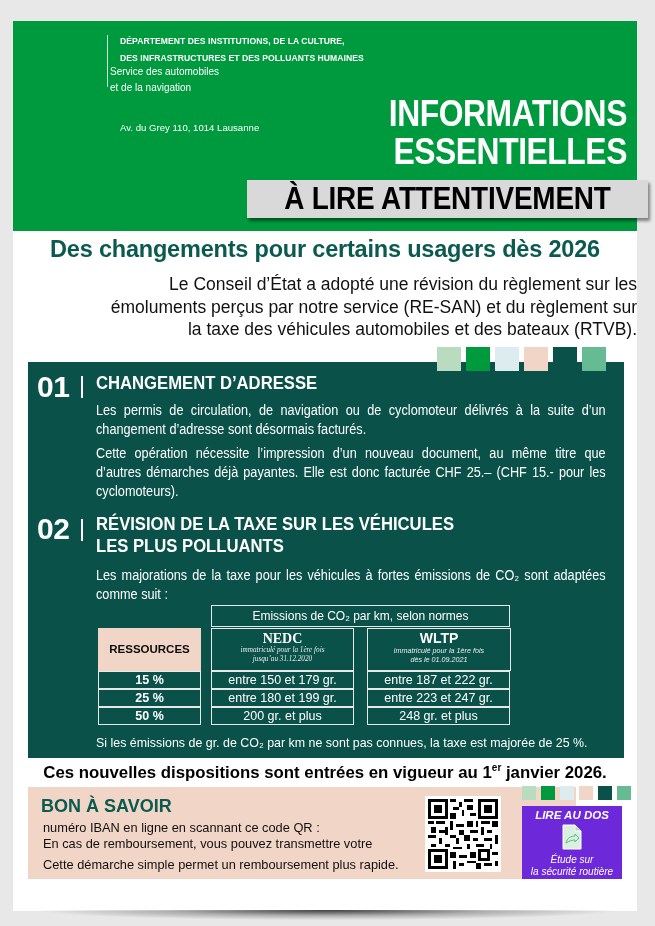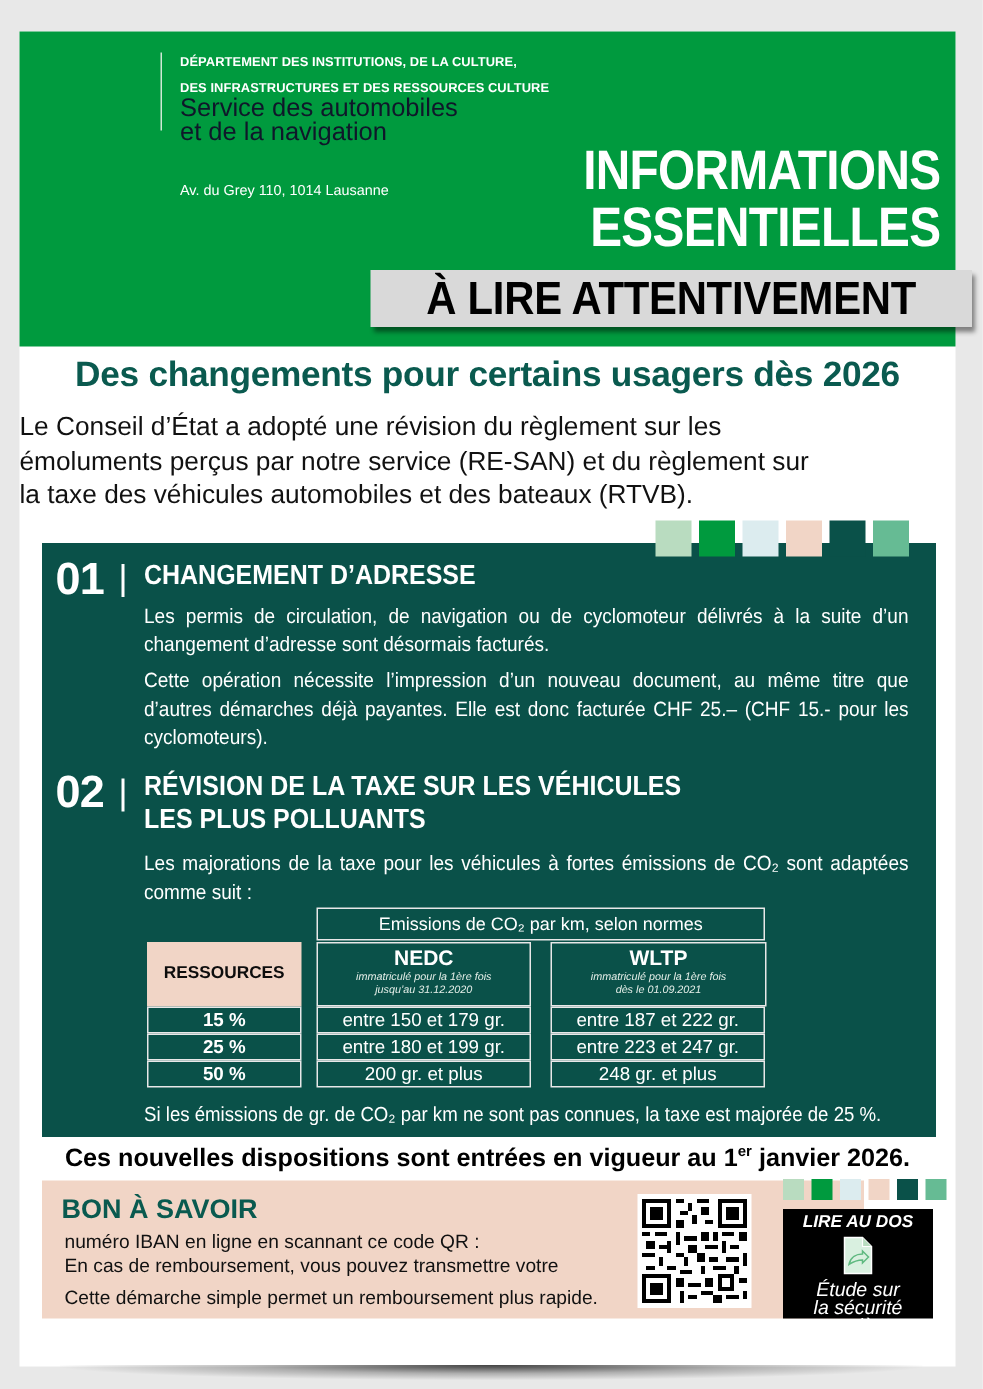--- a/index.html
+++ b/index.html
@@ -7,32 +7,32 @@
   body { font-family: "Liberation Sans", sans-serif; position: relative; }
 
   .page { position: absolute; left: 13px; top: 21px; width: 624px; height: 890px; background: #ffffff; }
   .page-shadow { position: absolute; left: 40px; top: 910px; width: 575px; height: 10px;
     background: radial-gradient(ellipse at center top, rgba(0,0,0,0.75) 0%, rgba(0,0,0,0.25) 40%, rgba(0,0,0,0) 72%); }
 
   
   .header { position: absolute; left: 13px; top: 21px; width: 624px; height: 210px; background: #009a3e; }
   .hdr-rule { position: absolute; left: 94px; top: 14px; width: 1px; height: 52px; background: #cfe8d6; }
   .dept { position: absolute; left: 107px; top: 12px; color: #fff; font-weight: bold; font-size: 8.6px; line-height: 17px; letter-spacing: 0.05px; }
-  .service { position: absolute; left: 107px; top: 43px; color: #0f172a; font-size: 17px; line-height: 16px; }
+  .service { position: absolute; left: 97px; top: 43px; color: #ffffff; font-size: 10px; line-height: 16px; }
   .address { position: absolute; left: 107px; top: 101px; color: #fff; font-size: 9.6px; }
   .big-title { position: absolute; right: 10px; top: 74px; color: #fff; font-weight: bold; text-align: right;
     font-size: 37px; line-height: 38px; letter-spacing: -0.5px; transform: scaleX(0.86); transform-origin: right center; }
 
   .banner { position: absolute; left: 247px; top: 180px; width: 401px; height: 38px; background: #d9d9d9;
     box-shadow: 2px 3px 3px rgba(0,0,0,0.45); display: flex; align-items: center; justify-content: center; }
   .banner span { font-weight: bold; font-size: 31px; color: #000; letter-spacing: -0.2px; transform: scaleX(0.9); display: inline-block; }
 
   .headline { position: absolute; left: 13px; width: 624px; top: 236px; text-align: center; color: #0a5a4f;
     font-weight: bold; font-size: 23.5px; letter-spacing: -0.2px; }
-  .intro { position: absolute; left: 13px; width: 624px; top: 273px; text-align: left; color: #111;
+  .intro { position: absolute; left: 13px; width: 624px; top: 273px; text-align: right; color: #111;
     font-size: 17.5px; line-height: 22.5px; }
 
   .squares { position: absolute; display: flex; gap: 5px; }
   .sq { width: 24px; height: 24px; }
   .squares.top { left: 437px; top: 347px; }
   .squares.small { left: 522px; top: 786px; gap: 5px; }
   .squares.small .sq { width: 14px; height: 14px; }
 
   
   .panel { position: absolute; left: 28px; top: 362px; width: 596px; height: 396px; background: #0a5149; }
@@ -51,36 +51,36 @@
 
   .vigueur { position: absolute; left: 13px; width: 624px; top: 762px; text-align: center; color: #000; font-weight: bold; font-size: 16.8px; }
 
   
   .bon { position: absolute; left: 28px; top: 787px; width: 548px; height: 92px; background: #f1d5c6; }
   .bon-title { position: absolute; left: 13px; top: 9px; color: #0a5a4f; font-weight: bold; font-size: 18px; }
   .bon-p { position: absolute; left: 15px; color: #111; font-size: 12.8px; line-height: 16px; }
   .qr { position: absolute; left: 397px; top: 9px; width: 76px; height: 76px; background: #fff; padding: 3px; }
   .qr svg { width: 70px; height: 70px; display: block; }
 
-  .dos { position: absolute; left: 522px; top: 806px; width: 100px; height: 73px; background: #000000; color: #fff; text-align: center; }
+  .dos { position: absolute; left: 522px; top: 806px; width: 100px; height: 73px; background: #6d28d9; color: #fff; text-align: center; }
   .dos-title { font-weight: bold; font-style: italic; font-size: 11.5px; padding-top: 3px; }
   .dos-icon { position: absolute; left: 40px; top: 18px; }
-  .dos-sub { position: absolute; left: 0; width: 100%; top: 48px; font-style: italic; font-size: 13px; line-height: 12px; }
+  .dos-sub { position: absolute; left: 0; width: 100%; top: 48px; font-style: italic; font-size: 10px; line-height: 12px; }
 </style>
 </head>
 <body>
 
 <div class="page"></div>
 <div class="page-shadow"></div>
 
 <div class="header">
   <div class="hdr-rule"></div>
   <div class="dept">
     <div>DÉPARTEMENT DES INSTITUTIONS, DE LA CULTURE,</div>
-    <div>DES INFRASTRUCTURES ET DES RESSOURCES CULTURE</div>
+    <div>DES INFRASTRUCTURES ET DES POLLUANTS HUMAINES</div>
   </div>
   <div class="service">
     <div>Service des automobiles</div>
     <div>et de la navigation</div>
   </div>
   <div class="address">Av. du Grey 110, 1014 Lausanne</div>
   <div class="big-title">
     <div>INFORMATIONS</div>
     <div>ESSENTIELLES</div>
   </div>
@@ -107,21 +107,21 @@
   <div class="num" style="left:9px; top:150px;">02</div>
   <div class="num-bar" style="left:53px; top:157px;"></div>
   <div class="sec-title" style="top:151px;">
     <div>RÉVISION DE LA TAXE SUR LES VÉHICULES</div>
     <div>LES PLUS POLLUANTS</div>
   </div>
   <div class="sec-p" style="top:204px;">Les majorations de la taxe pour les véhicules à fortes émissions de CO₂ sont adaptées comme suit :</div>
 
   <div class="t-head">Emissions de CO₂ par km, selon normes</div>
   <div class="maj-head">RESSOURCES</div>
-  <div class="norm-head" style="left:183px; width:143px;">
+  <div class="norm-head" style="left:183px; width:143px;font-family:Liberation Serif, serif;">
     <div class="n">NEDC</div>
     <div class="s">immatriculé pour la 1ère fois</div>
     <div class="s">jusqu’au 31.12.2020</div>
   </div>
   <div class="norm-head" style="left:339px; width:144px;">
     <div class="n">WLTP</div>
     <div class="s">immatriculé pour la 1ère fois</div>
     <div class="s">dès le 01.09.2021</div>
   </div>
 

